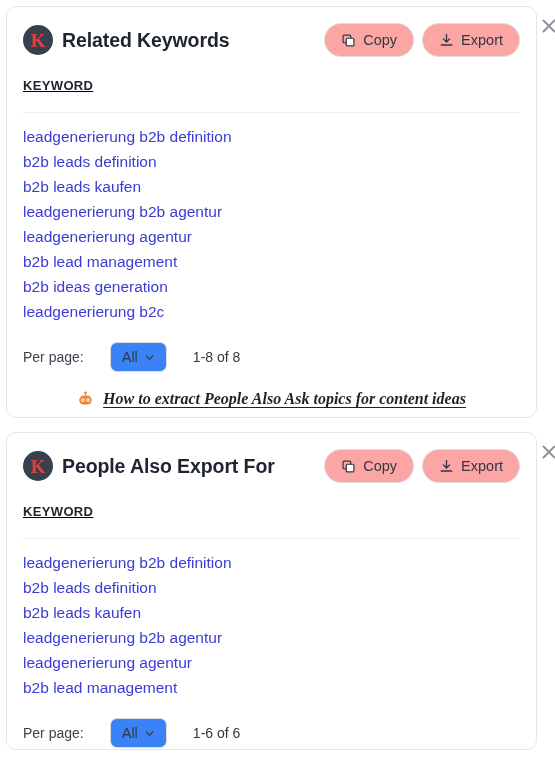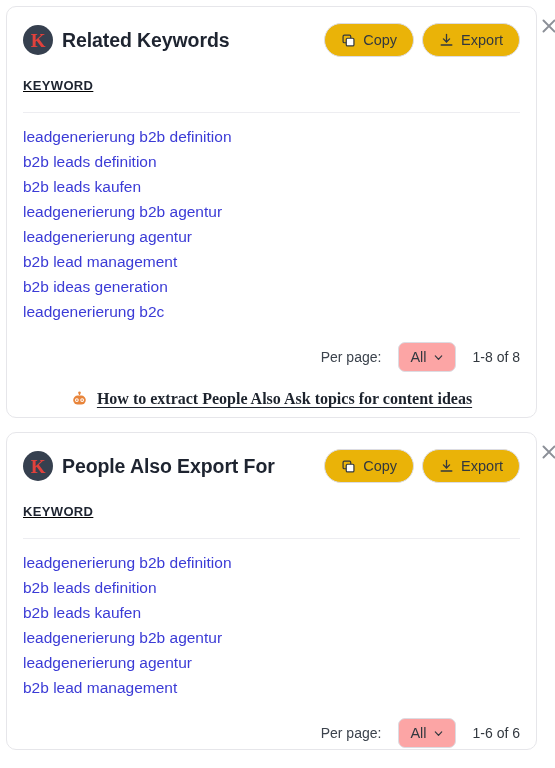--- a/index.html
+++ b/index.html
@@ -77,21 +77,21 @@
     align-items: center;
     gap: 8px;
   }
 
   .pill-btn {
     display: inline-flex;
     align-items: center;
     gap: 7px;
     height: 34px;
     padding: 0 16px;
-    background: #eab308;
+    background: #fca5a5;
     border: 1px solid #dcdce2;
     border-radius: 17px;
     font-size: 14.5px;
     color: #32383f;
     cursor: pointer;
     white-space: nowrap;
     box-sizing: border-box;
     font-family: "Liberation Sans", sans-serif;
   }
   .pill-btn svg { display: block; flex: 0 0 auto; }
@@ -161,35 +161,34 @@
     line-height: 25px;
     color: #3b3bd6;
     cursor: pointer;
     white-space: nowrap;
   }
 
   
   .pagination {
     display: flex;
     align-items: center;
-    justify-content: flex-end;
-    gap: 17px;
+    gap: 26px;
     padding-top: 18px;
   }
   .per-page-label {
     font-size: 14px;
     color: #3c434d;
   }
   .per-page-select {
     display: inline-flex;
     align-items: center;
     gap: 6px;
     height: 30px;
     padding: 0 11px;
-    background: #fca5a5;
+    background: #3b82f6;
     border: 1px solid #dcdce2;
     border-radius: 7px;
     font-size: 14.5px;
     color: #32383f;
     cursor: pointer;
     box-sizing: border-box;
   }
   .per-page-select svg { display: block; }
   .range-text {
     font-size: 14px;
@@ -197,20 +196,21 @@
     white-space: nowrap;
   }
 
   
   .card-footer {
     display: flex;
     align-items: center;
     justify-content: center;
     gap: 9px;
     padding-top: 18px;
+    font-style: italic;
   }
   .robot-icon { flex: 0 0 auto; display: block; }
   .footer-link {
     font-family: "Liberation Serif", serif;
     font-size: 16px;
     font-weight: bold;
     color: #1d232d;
     text-decoration: underline;
     text-underline-offset: 3px;
     cursor: pointer;

